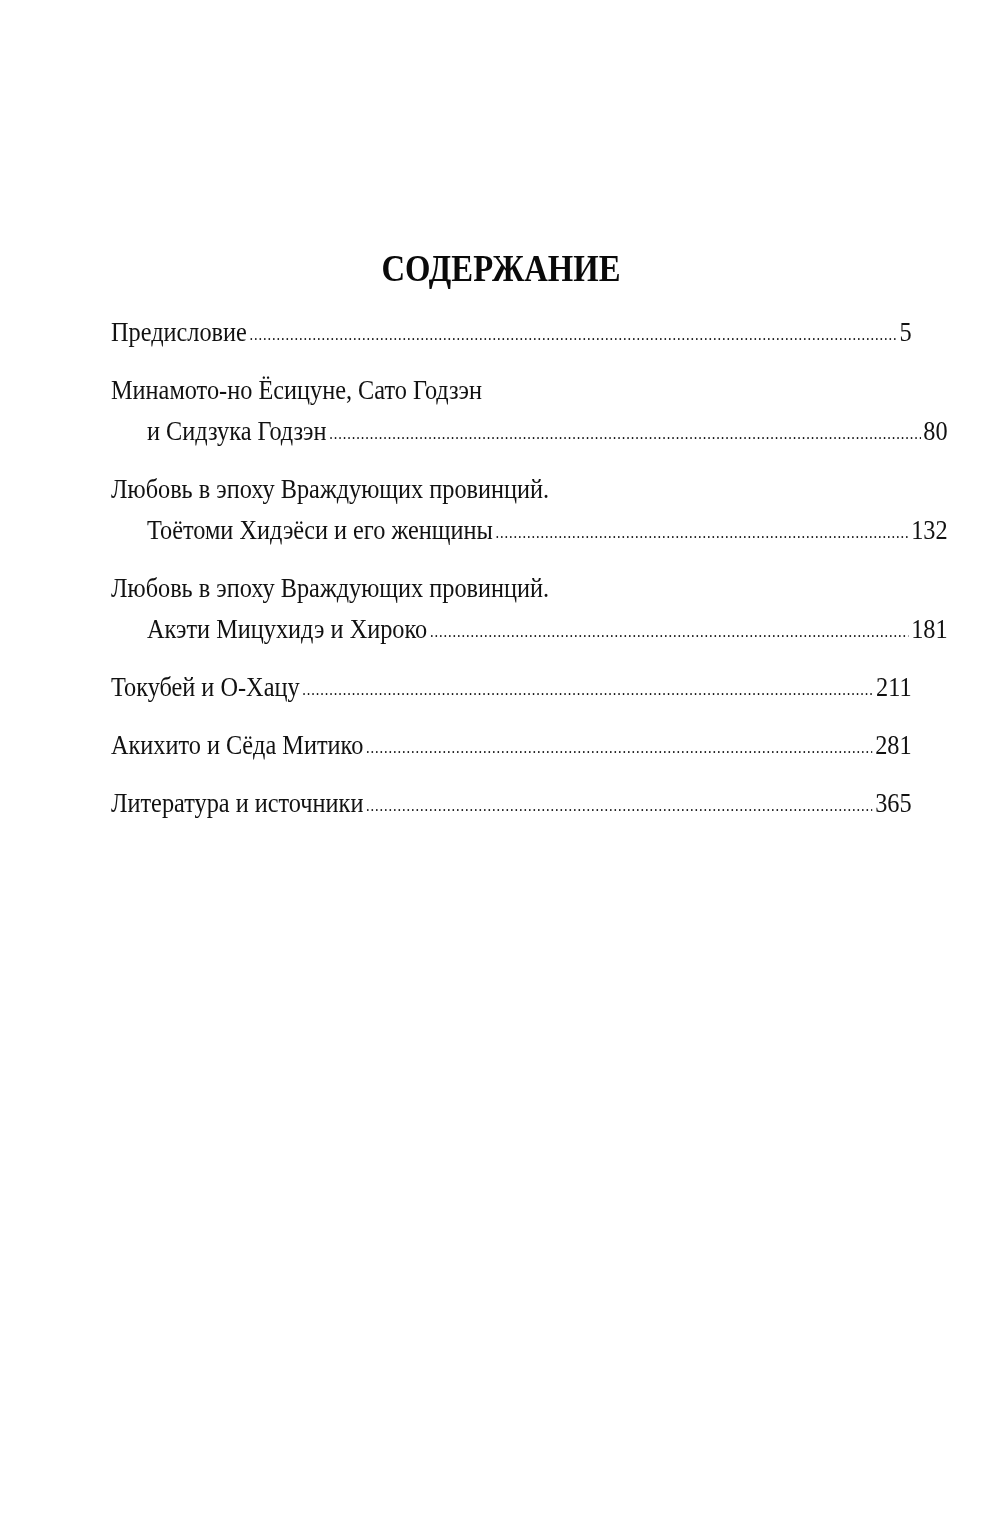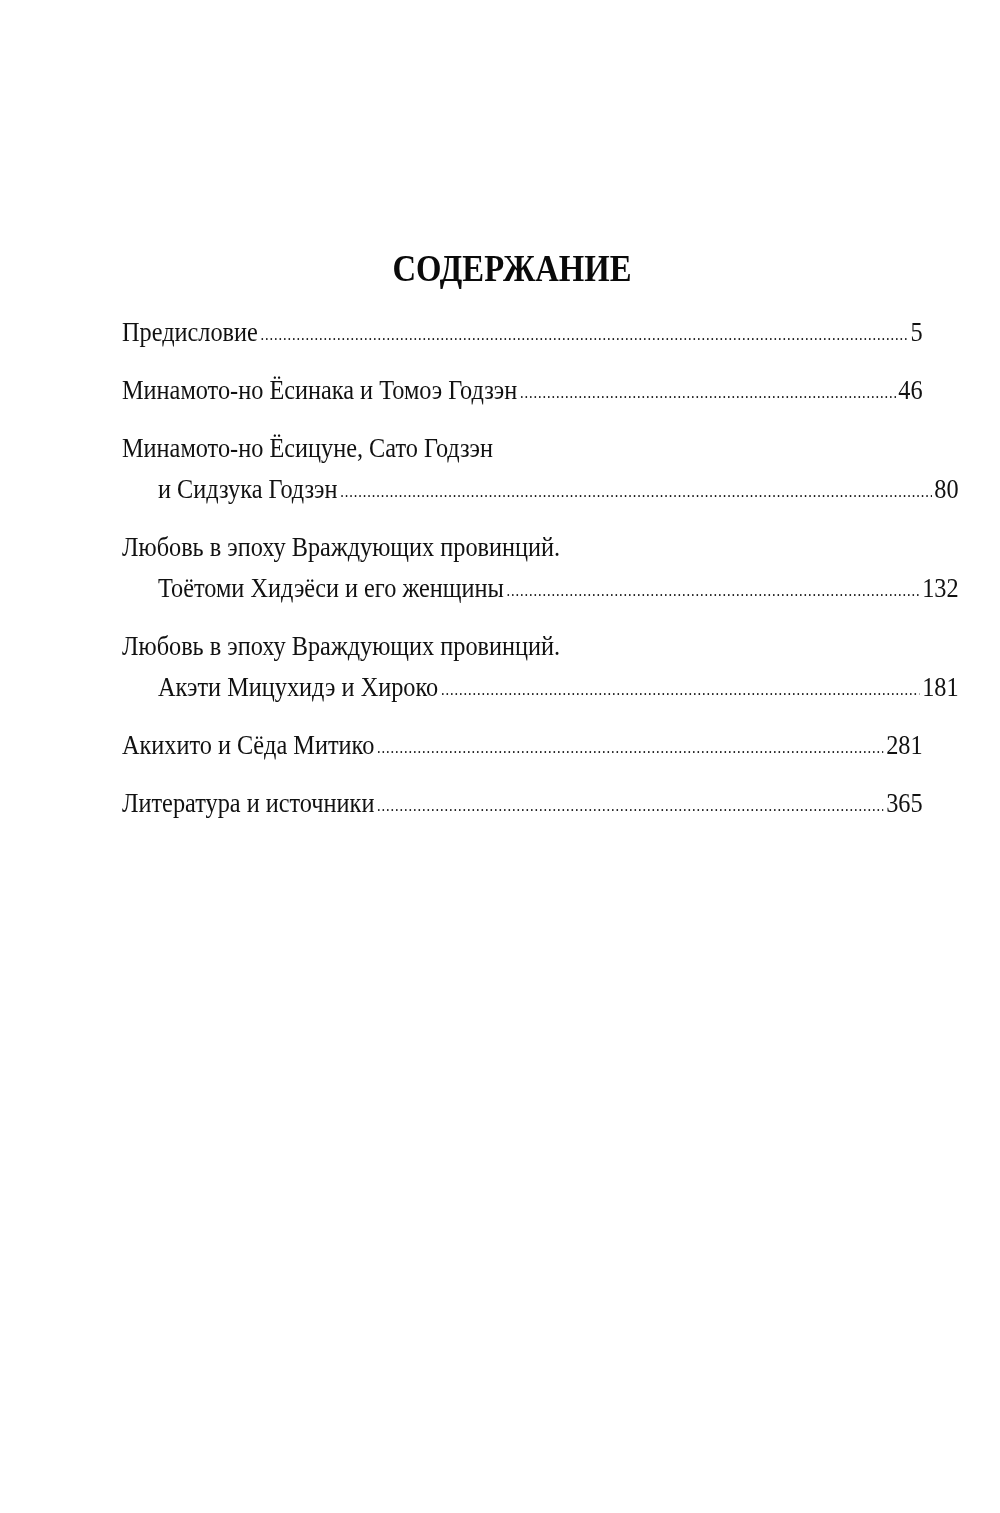--- a/index.html
+++ b/index.html
@@ -10,21 +10,21 @@
     body {
       width: 1000px;
       height: 1513px;
       position: relative;
       overflow: hidden;
       font-family: "Liberation Serif", "DejaVu Serif", serif;
       color: #111111;
     }
     .page {
       position: absolute;
-      left: 12px; top: 0;
+      left: 1px; top: 0;
       width: 840px; height: 1513px;
       background: #ffffff;
     }
     .title {
       position: absolute;
       top: 246px;
       left: 0;
       width: 1000px;
       text-align: center;
       font-size: 38px;
@@ -87,27 +87,20 @@
 
     <div class="entry">
       <div class="line">
         <span class="t">Предисловие</span>
         <span class="dots"></span>
         <span class="pg">5</span>
       </div>
     </div>
 
 
-    <div class="entry">
-      <div class="line">
-        <span class="t">Минамото-но Ёсинака и Томоэ Годзэн</span>
-        <span class="dots"></span>
-        <span class="pg">46</span>
-      </div>
-    </div>
 
     <div class="entry">
       <div class="line">
         <span class="t">Минамото-но Ёсицуне, Сато Годзэн</span>
       </div>
       <div class="line indent">
         <span class="t">и Сидзука Годзэн</span>
         <span class="dots"></span>
         <span class="pg">80</span>
       </div>
@@ -128,20 +121,27 @@
       <div class="line">
         <span class="t">Любовь в эпоху Враждующих провинций.</span>
       </div>
       <div class="line indent">
         <span class="t">Акэти Мицухидэ и Хироко</span>
         <span class="dots"></span>
         <span class="pg">181</span>
       </div>
     </div>
 
+    <div class="entry">
+      <div class="line">
+        <span class="t">Токубей и О-Хацу</span>
+        <span class="dots"></span>
+        <span class="pg">211</span>
+      </div>
+    </div>
 
 
     <div class="entry">
       <div class="line">
         <span class="t">Акихито и Сёда Митико</span>
         <span class="dots"></span>
         <span class="pg">281</span>
       </div>
     </div>
 

